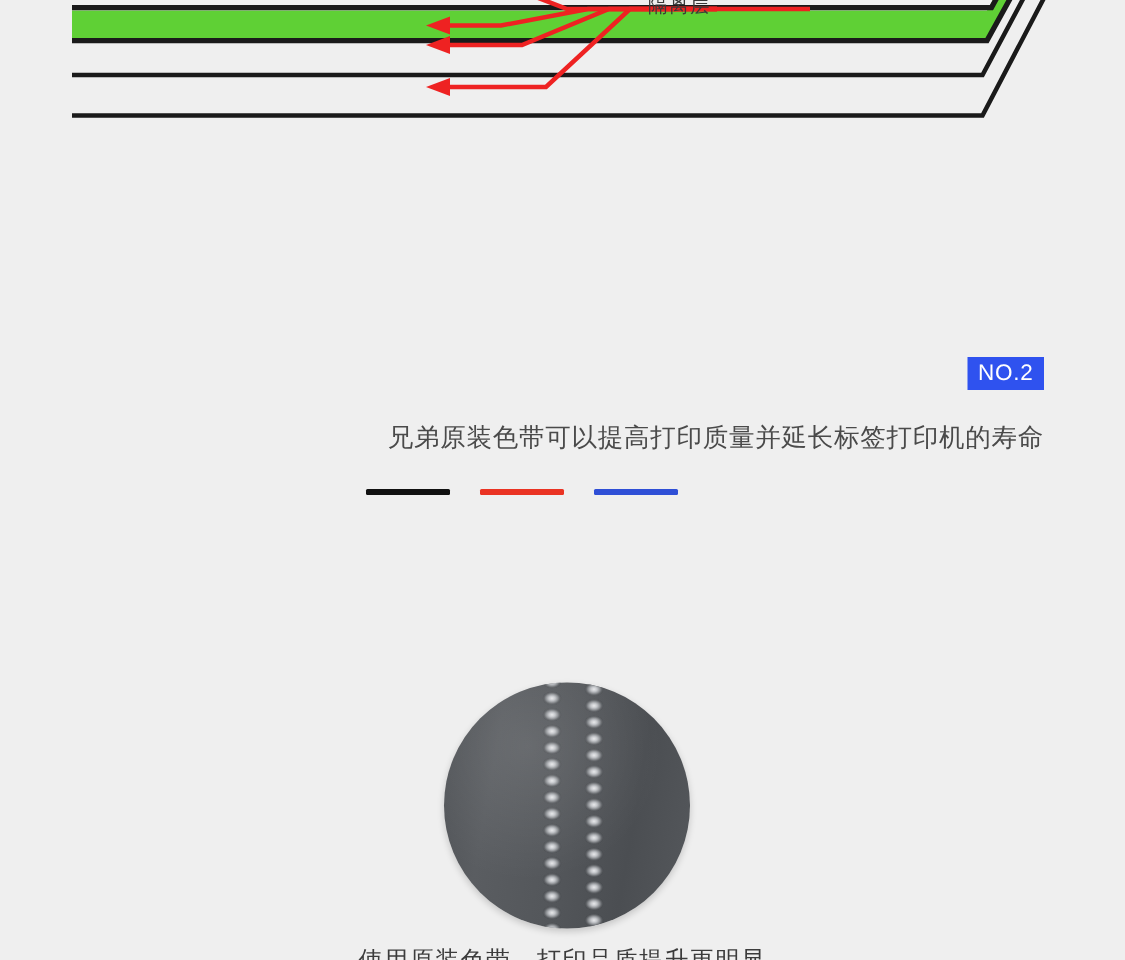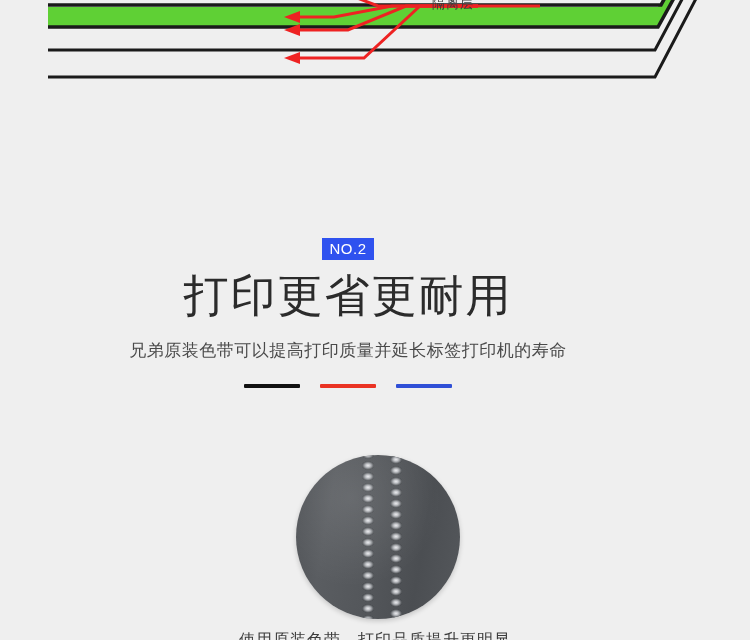--- a/index.html
+++ b/index.html
@@ -40,21 +40,21 @@
     white-space: nowrap;
     line-height: 16px;
   }
 
   
   .feature-block {
     position: absolute;
     left: 0;
     top: 120px;
     width: 696px;
-    text-align: center;
+    text-align: right;
   }
 
   .badge-row {
     height: 26px;
     margin-top: 118px;
   }
   .no-badge {
     display: inline-block;
     background: #2f52ef;
     color: #ffffff;
@@ -197,21 +197,20 @@
 
     <div class="diagram-label">隔离层</div>
   </div>
 
   <div class="feature-block">
 
     <div class="badge-row">
       <span class="no-badge">NO.2</span>
     </div>
 
-    <div class="feature-title">打印更省更耐用</div>
 
     <div class="feature-sub">兄弟原装色带可以提高打印质量并延长标签打印机的寿命</div>
 
     <div class="bar-row">
       <span class="bar bar-black"></span>
       <span class="bar bar-red"></span>
       <span class="bar bar-blue"></span>
     </div>
   </div>
 

